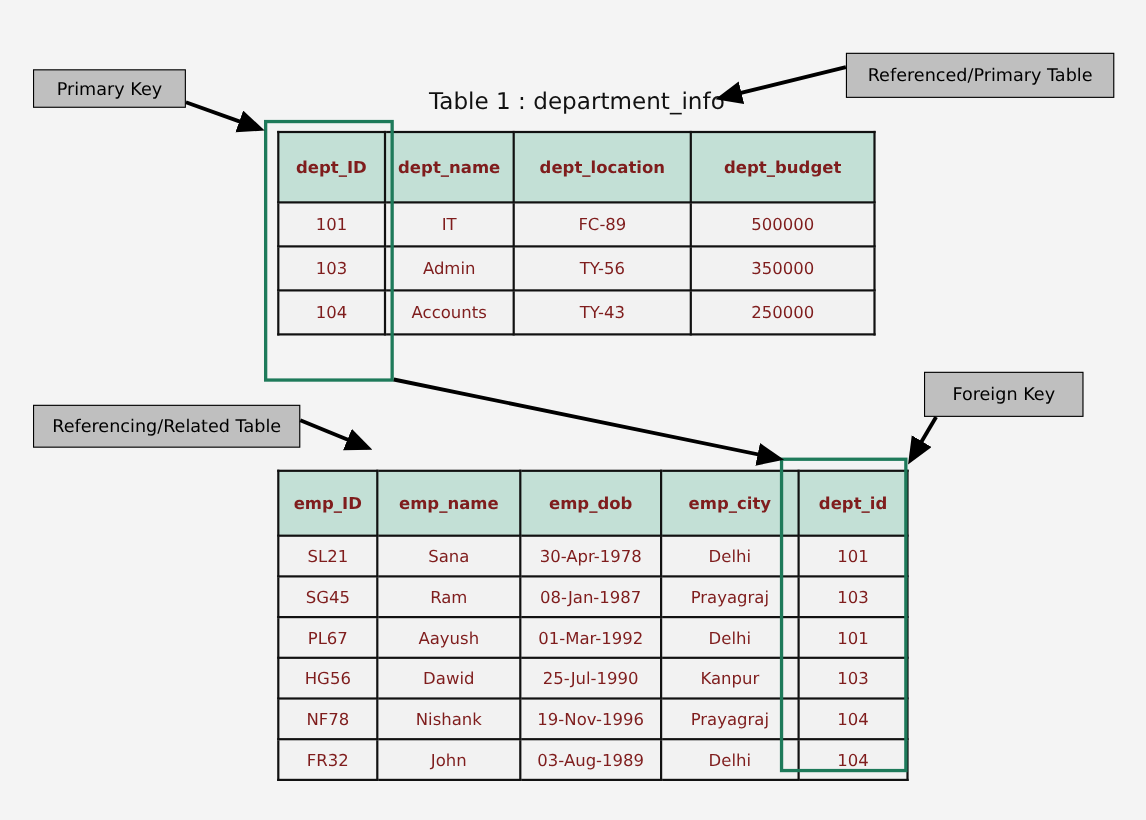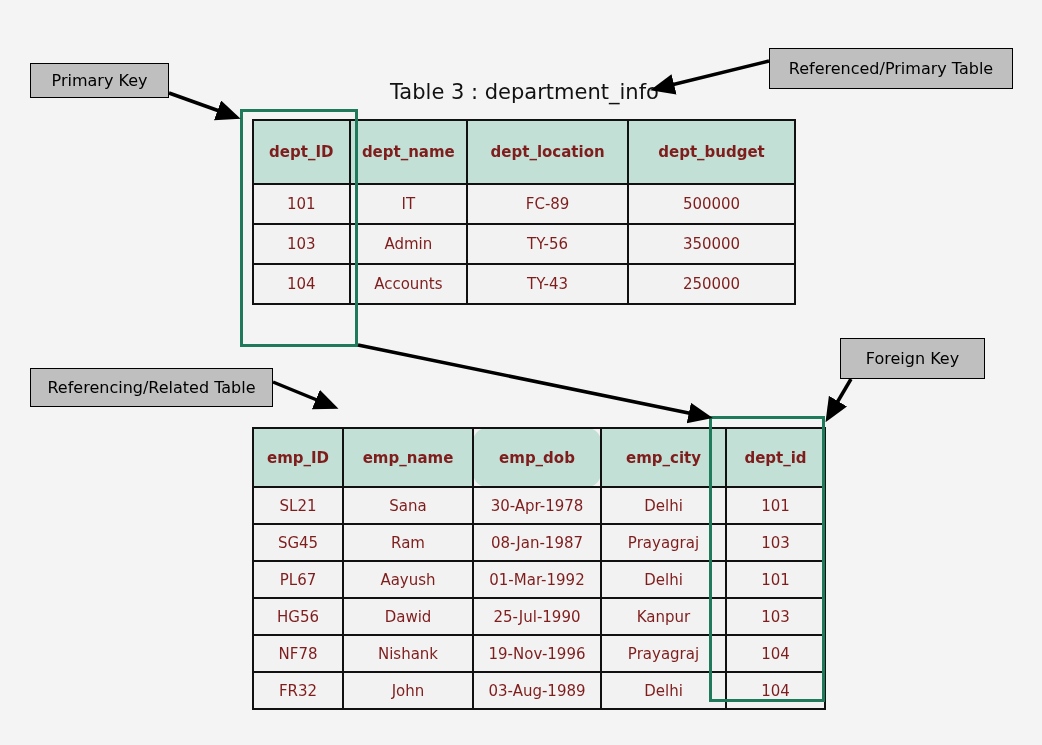--- a/index.html
+++ b/index.html
@@ -98,21 +98,21 @@
   
   #table-employee {
     left: 252px;
     top: 427px;
     width: 562px;
   }
   #table-employee tbody td { height: 35px; }
   #table-employee thead th { height: 57px; }
   #table-employee .c-emp-id    { width: 88px; }
   #table-employee .c-emp-name  { width: 128px; }
-  #table-employee .c-emp-dob   { width: 126px; border-radius: 14px; }
+  #table-employee .c-emp-dob   { width: 126px; }
   #table-employee .c-emp-city  { width: 123px; }
   #table-employee .c-dept-id   { width: 97px; }
 
   
   .highlight-box {
     position: absolute;
     border: 3px solid #1e7a5a;
     box-sizing: border-box;
     background: transparent;
   }
@@ -137,21 +137,21 @@
   </div>
 
   <div class="callout" id="callout-referencing">
     <span>Referencing/Related Table</span>
   </div>
 
   <div class="callout" id="callout-foreign-key">
     <span>Foreign Key</span>
   </div>
 
-  <div class="table-title" id="title-table1">Table 3 : department_info</div>
+  <div class="table-title" id="title-table1">Table 1 : department_info</div>
 
 
   <table class="db-table" id="table-department">
     <thead>
       <tr>
         <th class="c-dept-id">dept_ID</th>
         <th class="c-dept-name">dept_name</th>
         <th class="c-dept-location">dept_location</th>
         <th class="c-dept-budget">dept_budget</th>
       </tr>

